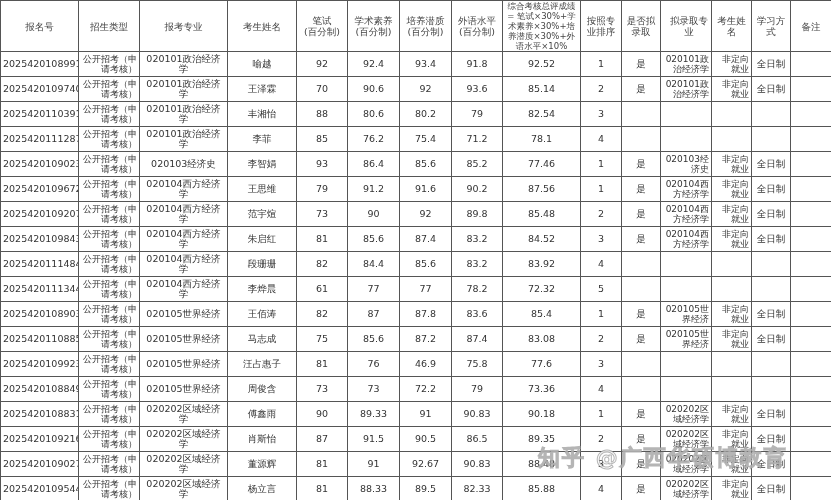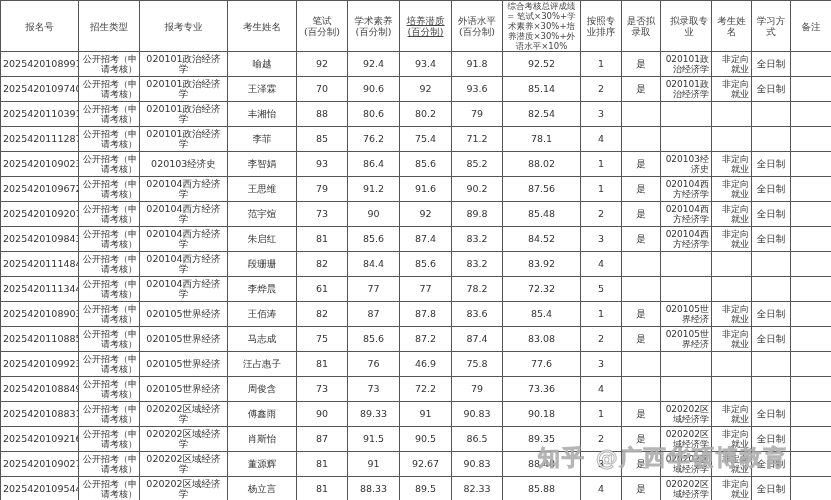--- a/index.html
+++ b/index.html
@@ -42,21 +42,21 @@
   <thead>
     <tr>
       <th style="white-space: pre-line; margin-left: 14px;">报名号</th>
       <th style="white-space: pre-line;">招生类型</th>
       <th style="white-space: pre-line;">报考专业</th>
       <th style="white-space: pre-line;">考生姓名</th>
       <th style="white-space: pre-line; margin-left: 36px;">笔试
 (百分制)</th>
       <th style="white-space: pre-line;">学术素养
 (百分制)</th>
-      <th style="white-space: pre-line; text-decoration: underline;">培养潜质 (百分制)</th>
+      <th style="white-space: pre-line;">培养潜质 (百分制)</th>
       <th style="white-space: pre-line;">外语水平
 (百分制)</th>
       <th class="formula" style="white-space: pre-line; margin-top: 16px;">综合考核总评成绩 = 笔试×30%+学术素养×30%+培养潜质×30%+外语水平×10%</th>
       <th style="white-space: pre-line;">按照专业排序</th>
       <th style="white-space: pre-line;">是否拟录取</th>
       <th style="white-space: pre-line; padding-left: 8px;">拟录取专业</th>
       <th style="white-space: pre-line;">考生姓名</th>
       <th style="white-space: pre-line;">学习方式</th>
       <th style="white-space: pre-line;">备注</th>
     </tr>
@@ -132,21 +132,21 @@
       </tr>
       <tr>
         <td class="id">2025420109023</td>
         <td class="type">公开招考（申请考核）</td>
         <td>020103经济史</td>
         <td>李智娟</td>
         <td>93</td>
         <td>86.4</td>
         <td>85.6</td>
         <td>85.2</td>
-        <td>88.02</td>
+        <td>77.46</td>
         <td>1</td>
         <td>是</td>
         <td class="adm-major">020103经济史</td>
         <td class="adm-type">非定向就业</td>
         <td>全日制</td>
         <td></td>
       </tr>
       <tr>
         <td class="id">2025420109672</td>
         <td class="type">公开招考（申请考核）</td>

